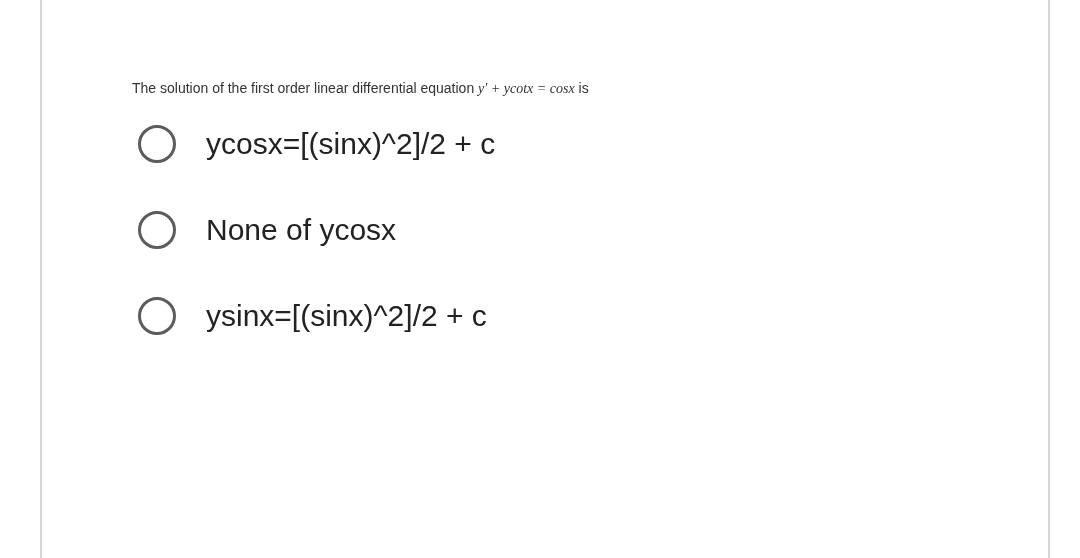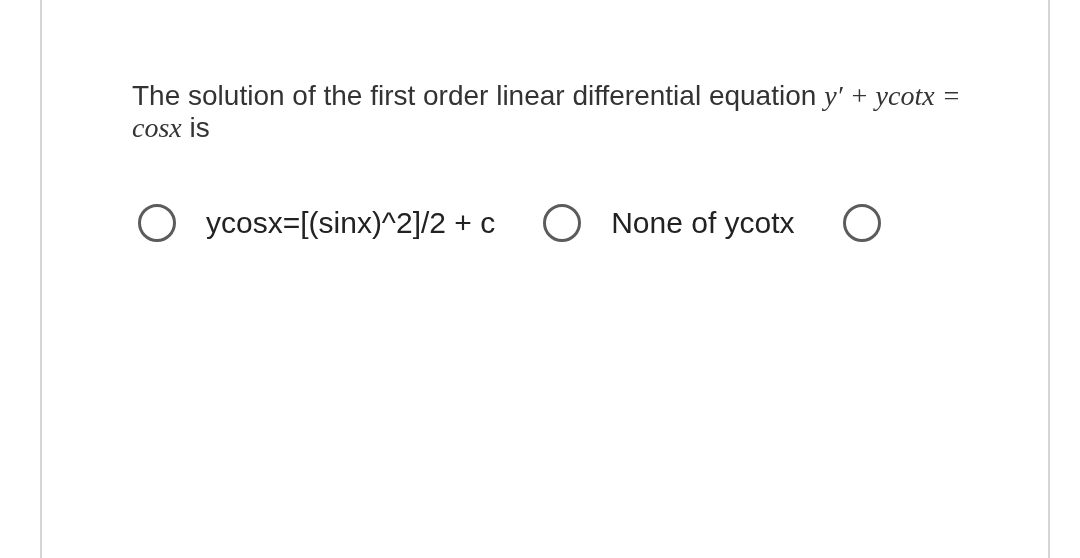--- a/index.html
+++ b/index.html
@@ -18,34 +18,35 @@
       position: absolute;
       left: 40px;
       top: 0;
       right: 30px;
       bottom: 0;
       border-left: 2px solid #d5d5d5;
       border-right: 2px solid #d5d5d5;
       padding: 80px 60px 40px 90px;
     }
     .question-text {
-      font-size: 28px;
+      font-size: 14px;
       color: #333;
-      margin-bottom: 60px;
+      margin-bottom: 28px;
       font-family: Arial, Helvetica, sans-serif;
     }
     .question-text .math {
       font-style: italic;
       font-family: Georgia, 'Times New Roman', serif;
     }
     .options {
       display: flex;
-      flex-direction: row;
+      flex-direction: column;
       gap: 48px;
       padding-left: 6px;
+      justify-content: space-between;
     }
     .option {
       display: flex;
       align-items: center;
       gap: 30px;
       cursor: pointer;
     }
     .radio {
       width: 38px;
       height: 38px;
@@ -66,19 +67,20 @@
   <div class="question-text">
     <span>The solution of the first order linear differential equation </span><span class="math">y′ + ycotx = cosx</span><span> is</span>
   </div>
   <div class="options">
     <div class="option">
       <div class="radio"></div>
       <div class="option-label">ycosx=[(sinx)^2]/2 + c</div>
     </div>
     <div class="option">
       <div class="radio"></div>
-      <div class="option-label">None of ycotx</div>
+      <div class="option-label">None of ycosx</div>
     </div>
     <div class="option">
       <div class="radio"></div>
+      <div class="option-label">ysinx=[(sinx)^2]/2 + c</div>
     </div>
   </div>
 </div>
 
 </body></html>

